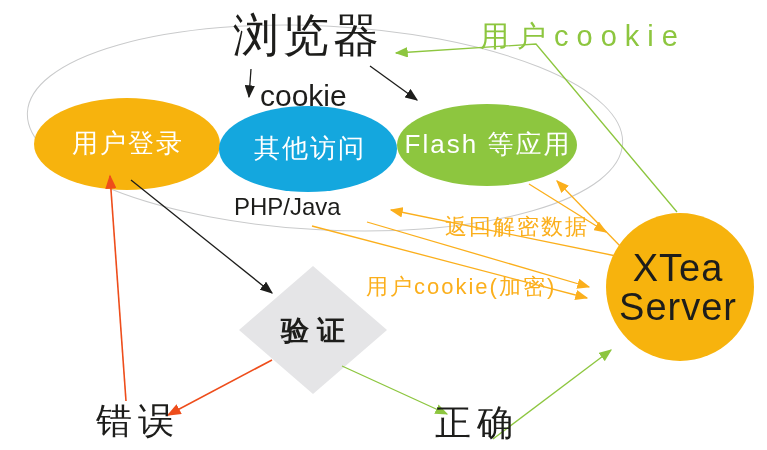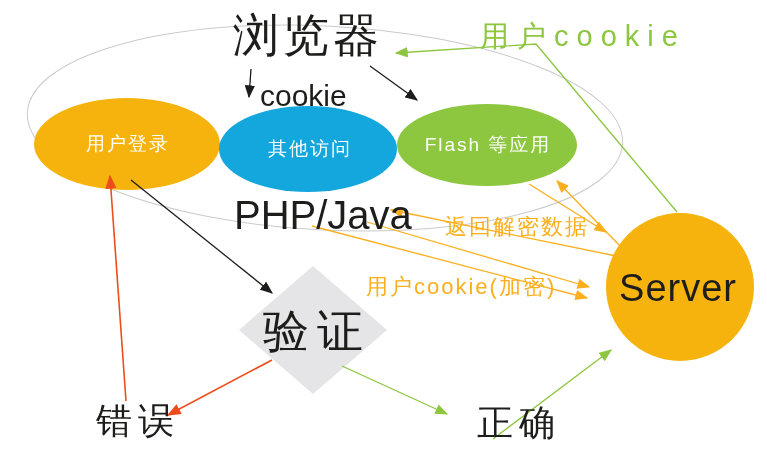--- a/index.html
+++ b/index.html
@@ -10,25 +10,25 @@
   .stage{
     position:relative;width:767px;height:450px;background:#fff;overflow:hidden;
     font-family:"Liberation Sans","DejaVu Sans",sans-serif;color:var(--ink);
   }
   .stage svg{position:absolute;left:0;top:0;}
   .lbl{position:absolute;white-space:nowrap;line-height:1.05;}
   .center{transform:translateX(-50%);text-align:center;}
   .title{font-size:46px;letter-spacing:4px;}
   .cookie{font-size:30px;}
   .flow-green{font-size:29px;letter-spacing:8px;color:var(--green);}
-  .node-text{color:var(--white);font-size:19px;letter-spacing:2px;transform:translate(-50%,-50%);}
-  .php{font-size:40px;}
+  .node-text{color:var(--white);font-size:26px;letter-spacing:2px;transform:translate(-50%,-50%);}
+  .php{font-size:24px;}
   .flow-orange{font-size:22px;letter-spacing:2px;color:var(--orange);text-align:right;}
   .server-text{font-size:38px;letter-spacing:1px;transform:translate(-50%,-50%);text-align:center;line-height:1.02;}
-  .verify{font-size:46px;letter-spacing:8px;transform:translate(-50%,-50%);}
+  .verify{font-size:28px;letter-spacing:8px;transform:translate(-50%,-50%);font-weight:bold;}
   .result{font-size:36px;letter-spacing:6px;}
   
   .ln{fill:none;stroke-width:1.3px;}
   .ln-black{stroke:var(--ink);}
   .ln-green{stroke:var(--green);}
   .ln-orange{stroke:var(--orange);}
   .ln-red{stroke:var(--red);stroke-width:1.6px;}
   .mk-black{fill:var(--ink);}
   .mk-green{fill:var(--green);}
   .mk-orange{fill:var(--orange);}
@@ -92,19 +92,20 @@
 
   <div class="lbl node-text" style="left:128px;top:144px;">用户登录</div>
   <div class="lbl node-text" style="left:310px;top:149px;">其他访问</div>
   <div class="lbl node-text" style="left:488px;top:145px;">Flash 等应用</div>
 
   <div class="lbl php" style="left:234px;top:194px;">PHP/Java</div>
   <div class="lbl flow-orange" style="left:445px;top:215px;">返回解密数据</div>
   <div class="lbl flow-orange" style="left:366px;top:243px;margin-top:32px;">用户cookie(加密)</div>
 
   <div class="lbl server-text" style="left:678px;top:288px;">
+    <div>XTea</div>
     <div>Server</div>
   </div>
 
   <div class="lbl verify" style="left:317px;top:331px;">验证</div>
   <div class="lbl result" style="left:96px;top:402px;">错误</div>
-  <div class="lbl result" style="left:477px;top:404px;">正确</div>
+  <div class="lbl result" style="left:435px;top:404px;">正确</div>
 </div>
 
 </body></html>

